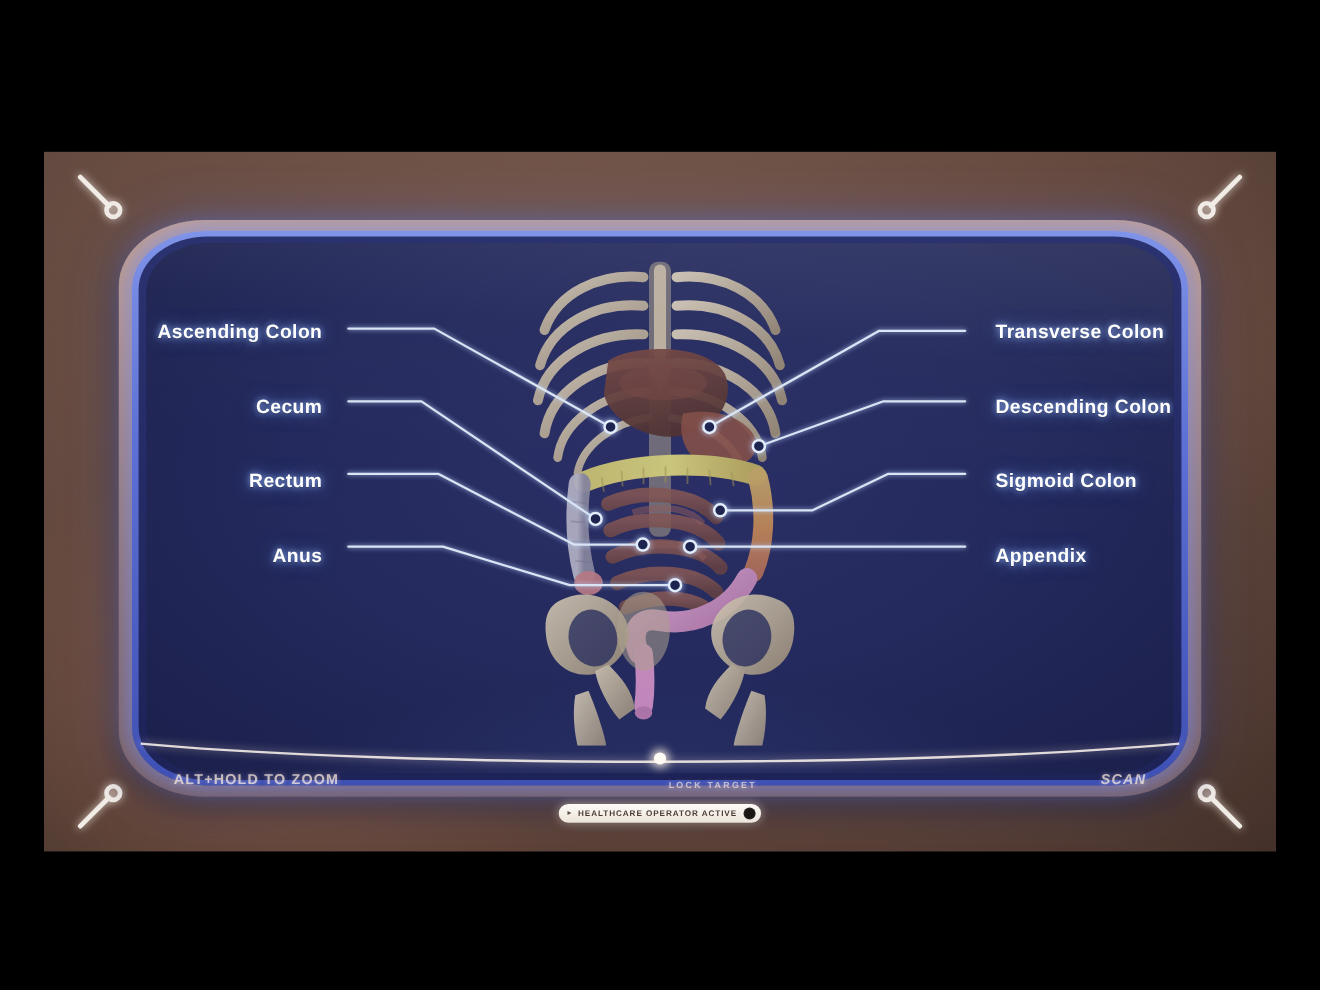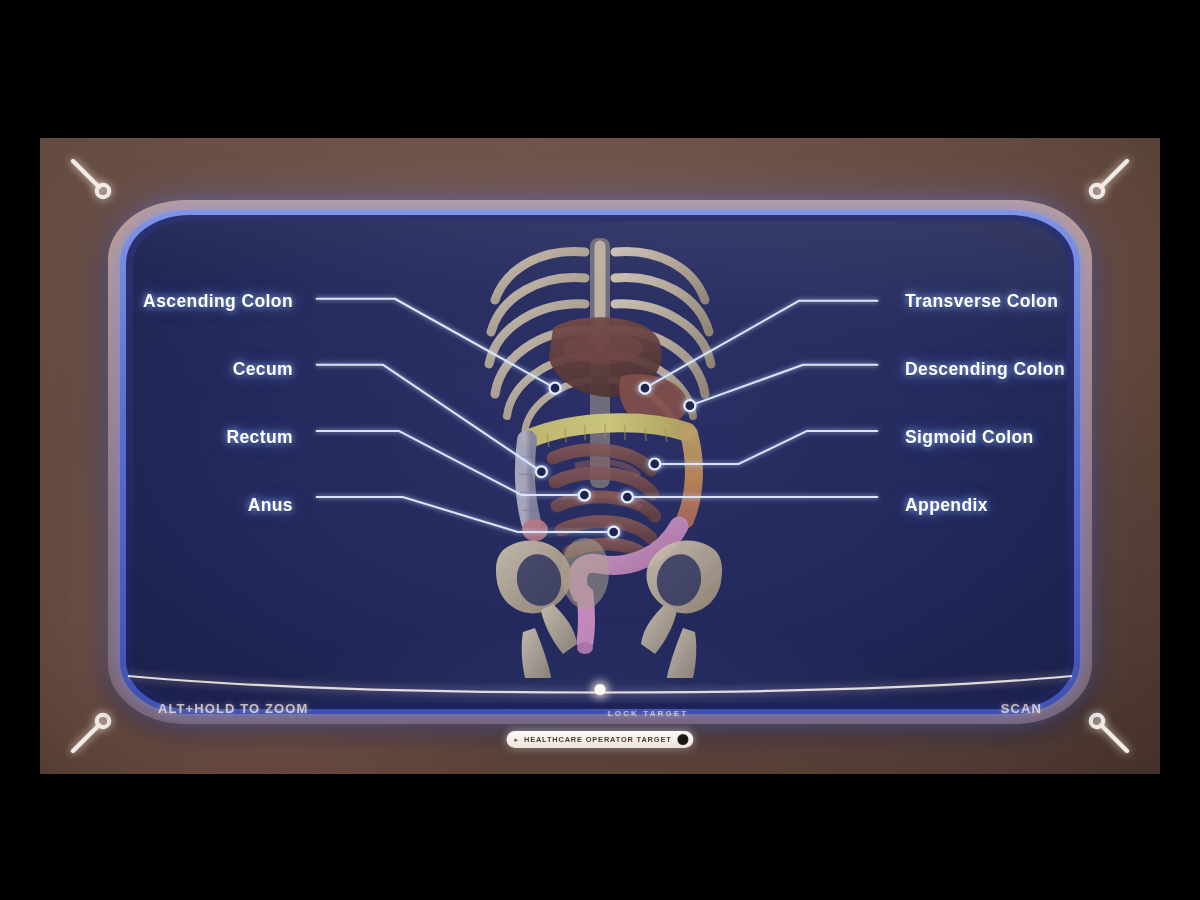--- a/index.html
+++ b/index.html
@@ -119,21 +119,21 @@
               color:#4a3c33; white-space:nowrap; text-align:center; }
   #pill-dot{ width:11px; height:11px; border-radius:50%; background:#191512;
              box-shadow:inset 0 0 2px rgba(255,255,255,.2); flex:none; }
 
   .hud-corner-text{
     position:absolute; bottom:58px; font-size:13px; font-weight:700;
     letter-spacing:1.1px; color:rgba(255,242,230,.7);
     text-shadow:0 0 5px rgba(255,230,210,.45); white-space:nowrap;
   }
   #hud-left-text{ left:118px; }
-  #hud-right-text{ right:118px; }
+  #hud-right-text{ right:118px;font-style:italic; }
 </style>
 </head>
 <body>
 
 <div id="stage">
 
   <div id="console-panel">
 
     <div class="corner-marker" style="left:26px;  top:16px;">
       <svg viewBox="0 0 54 54">
@@ -335,21 +335,21 @@
       <svg viewBox="0 0 944 26" preserveAspectRatio="none">
         <path class="track-line" d="M0 2 C240 24 704 24 944 2"></path>
       </svg>
     </div>
     <div id="track-handle"></div>
 
     <div id="hud-center-label">LOCK TARGET</div>
 
     <div id="status-pill">
       <span id="pill-caret">▸</span>
-      <span id="pill-text">HEALTHCARE OPERATOR TARGET</span>
+      <span id="pill-text">HEALTHCARE OPERATOR ACTIVE</span>
       <span id="pill-dot"></span>
     </div>
 
     <div class="hud-corner-text" id="hud-left-text">ALT+HOLD TO ZOOM</div>
     <div class="hud-corner-text" id="hud-right-text">SCAN</div>
 
   </div>
 </div>
 
 </body></html>

